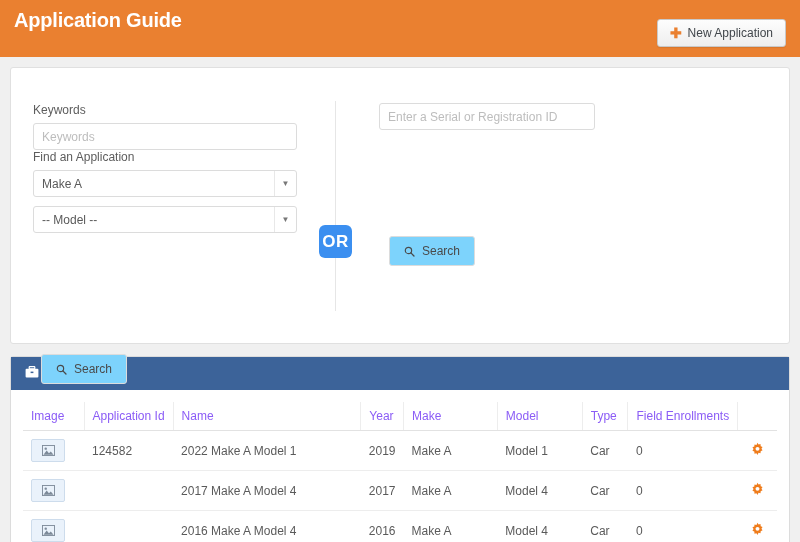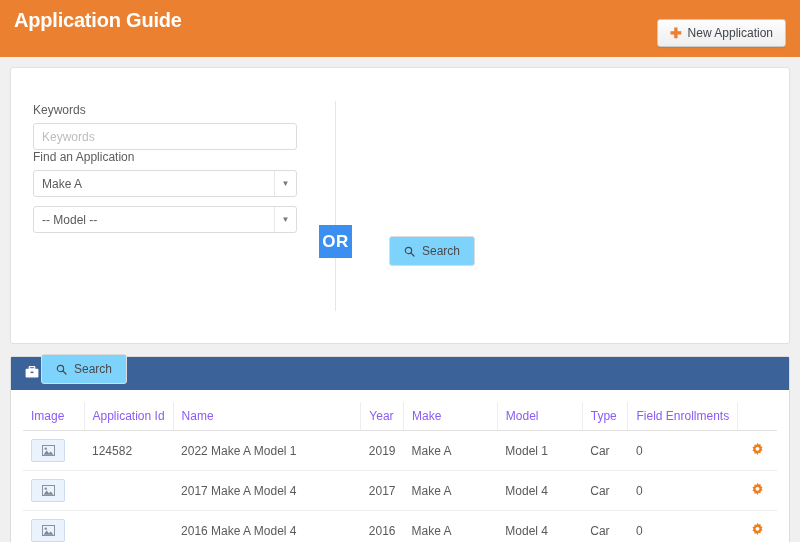--- a/index.html
+++ b/index.html
@@ -139,20 +139,21 @@
     width: 33px;
     height: 33px;
     background: #3b8ff0;
     color: #ffffff;
     font-size: 17px;
     font-weight: bold;
     display: flex;
     align-items: center;
     justify-content: center;
     letter-spacing: 0.5px;
+    border-radius: 6px;
   }
 
   .btn {
     display: inline-flex;
     align-items: center;
     gap: 7px;
     background: #7dd3fc;
     border: 1px solid #dcdcdc;
     border-radius: 3px;
     padding: 7px 14px;
@@ -268,20 +269,21 @@
       <div class="select-box">
         <span>-- Model --</span>
         <span class="caret">▼</span>
       </div>
     </div>
 
     <div class="divider"></div>
     <div class="or-badge">OR</div>
 
     <div class="col-right">
+      <input class="text-input" type="text" placeholder="Enter a Serial or Registration ID" style="">
     </div>
 
     <div class="btn btn-search-serial">
       <span>
         <svg width="11" height="11" viewBox="0 0 16 16">
           <circle cx="6.5" cy="6.5" r="4.6" fill="none" stroke="#4a4a4a" stroke-width="1.7"></circle>
           <line x1="10" y1="10" x2="14.5" y2="14.5" stroke="#4a4a4a" stroke-width="1.9" stroke-linecap="round"></line>
         </svg>
       </span>
       <span>Search</span>

